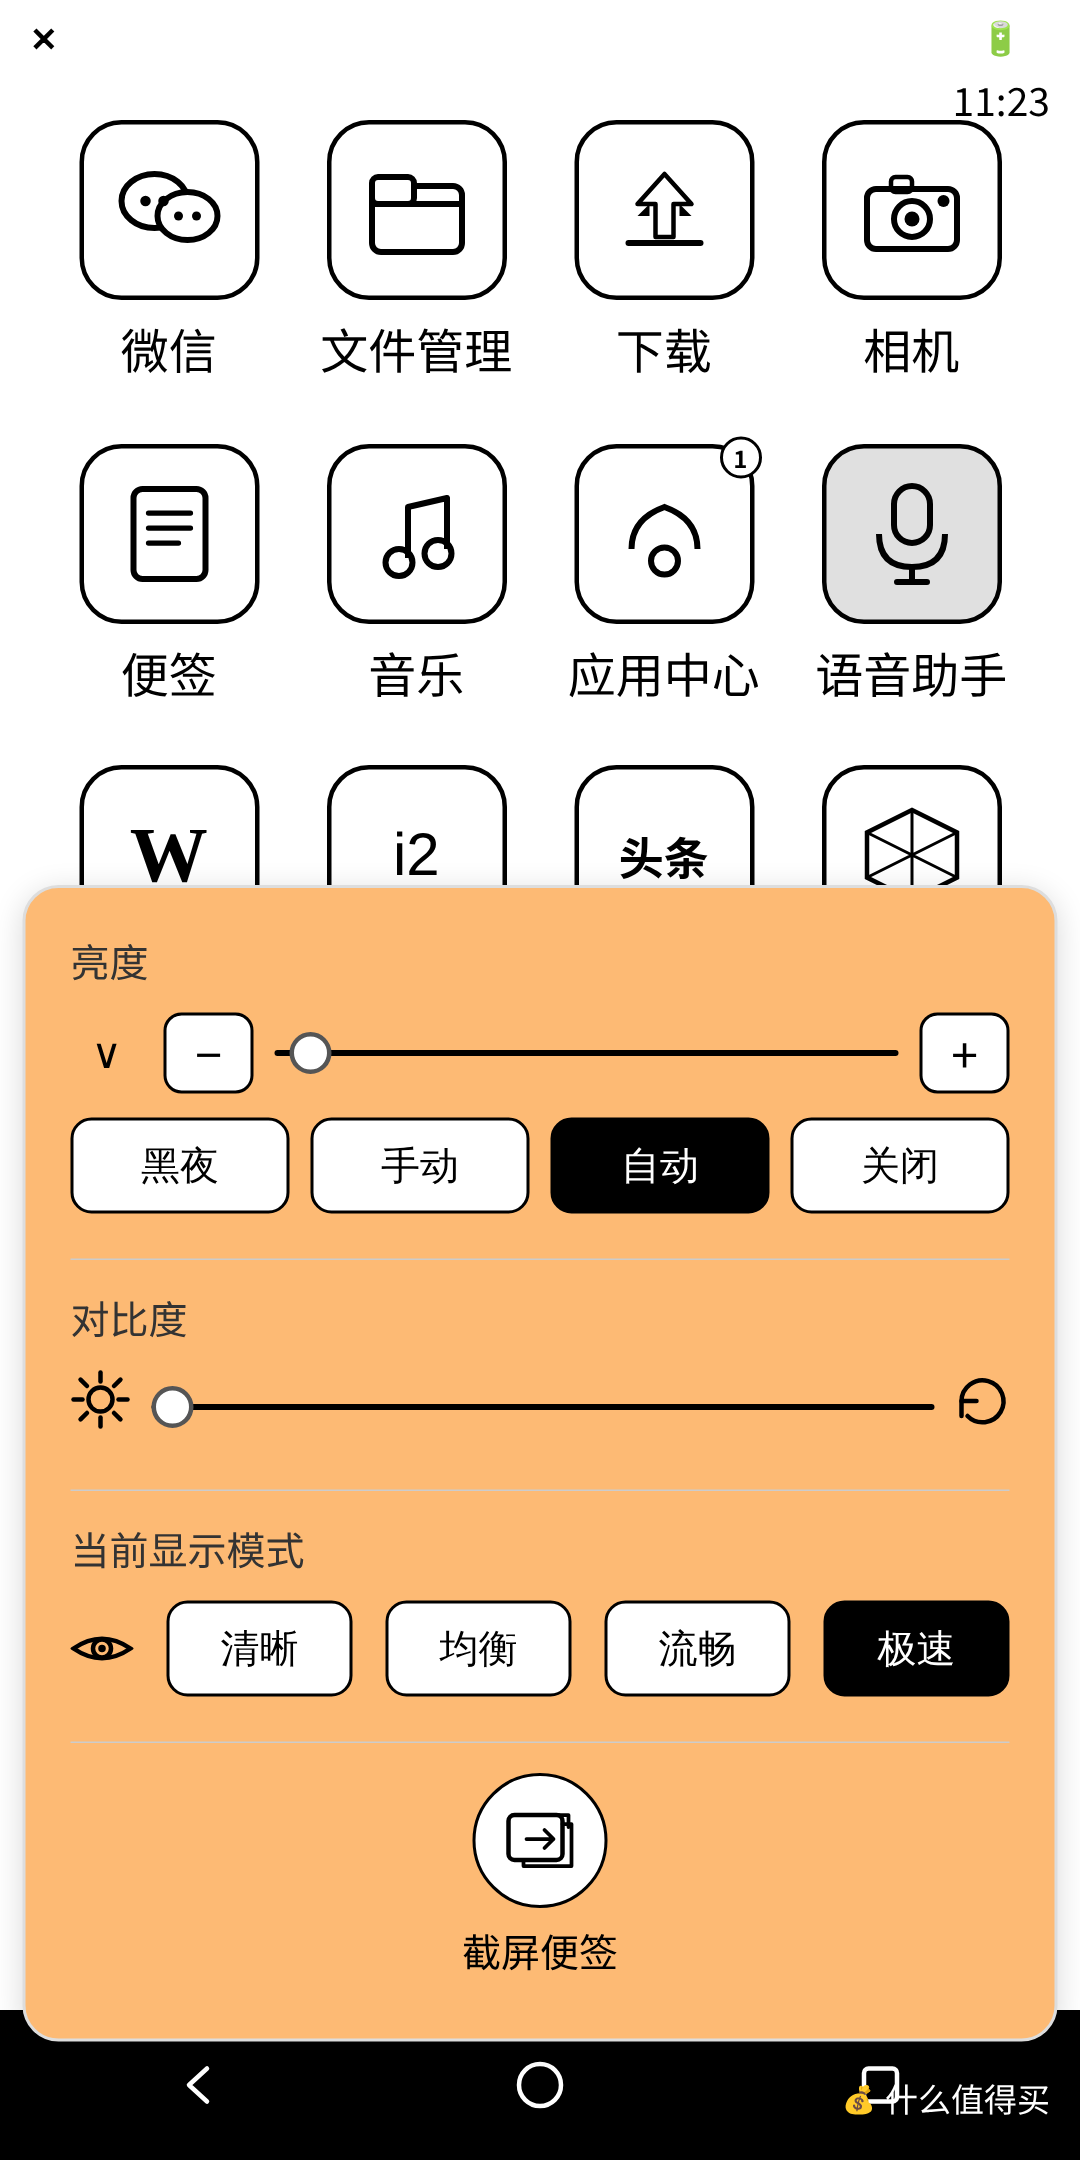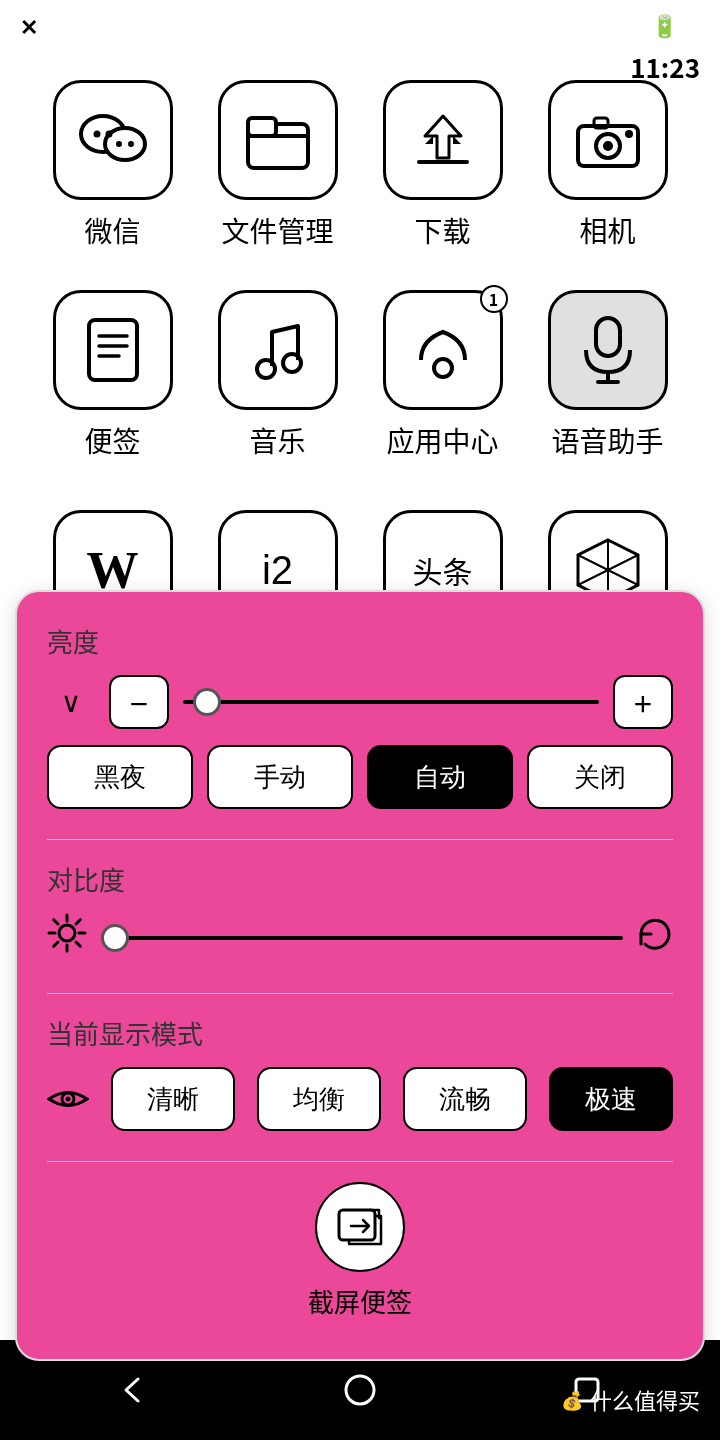--- a/index.html
+++ b/index.html
@@ -65,21 +65,21 @@
       border-radius: 28px;
       display: flex;
       align-items: center;
       justify-content: center;
       font-size: 56px;
       background: #fff;
       position: relative;
     }
 
     .app-label {
-      font-size: 28px;
+      font-size: 32px;
       color: #000;
       text-align: center;
     }
 
     .badge {
       position: absolute;
       top: -8px;
       right: -8px;
       width: 28px;
       height: 28px;
@@ -102,21 +102,21 @@
       display: grid;
       grid-template-columns: repeat(4, 1fr);
     }
 
     
     .settings-panel {
       position: absolute;
       top: 590px;
       left: 15px;
       right: 15px;
-      background: #ec4899;
+      background: #fdba74;
       border-radius: 24px;
       border: 2px solid #ddd;
       padding: 30px 30px 40px;
       box-shadow: 0 4px 20px rgba(0,0,0,0.15);
       z-index: 20;
     }
 
     .panel-section {
       margin-bottom: 30px;
     }
@@ -297,21 +297,21 @@
 </head>
 <body>
 
 <div class="status-bar">
   <div class="left-icons">
     <span style="font-size:22px; font-weight:bold;">✕</span>
   </div>
   <div class="right-icons">
     <span style="font-size:24px;">45%</span>
     <span style="font-size:22px;">🔋</span>
-    <span style="font-size:26px; font-weight:700;">11:23</span>
+    <span style="font-size:26px; font-weight:400;">11:23</span>
   </div>
 </div>
 
 <div class="app-grid">
 
   <div class="app-item">
     <div class="app-icon">
 
       <svg width="72" height="64" viewBox="0 0 72 64" fill="none">
         <ellipse cx="26" cy="26" rx="22" ry="18" stroke="#000" stroke-width="4" fill="none"></ellipse>
@@ -407,21 +407,21 @@
 </div>
 
 <div class="app-grid-row3">
   <div class="app-item">
     <div class="app-icon" style="font-size:52px; font-weight:900; font-family:serif;">W</div>
   </div>
   <div class="app-item">
     <div class="app-icon" style="font-size:40px; font-family:sans-serif;text-align:right;">i2</div>
   </div>
   <div class="app-item">
-    <div class="app-icon" style="font-size:30px; font-weight:normal;">头条</div>
+    <div class="app-icon" style="font-size:30px; font-weight:bold;">头条</div>
   </div>
   <div class="app-item">
     <div class="app-icon">
       <svg width="70" height="70" viewBox="0 0 70 70" fill="none">
         <path d="M35 5 L65 20 L65 50 L35 65 L5 50 L5 20 Z" stroke="#000" stroke-width="3" fill="none"></path>
         <path d="M35 5 L35 65 M5 20 L65 50 M65 20 L5 50" stroke="#000" stroke-width="2"></path>
       </svg>
     </div>
   </div>
 </div>

